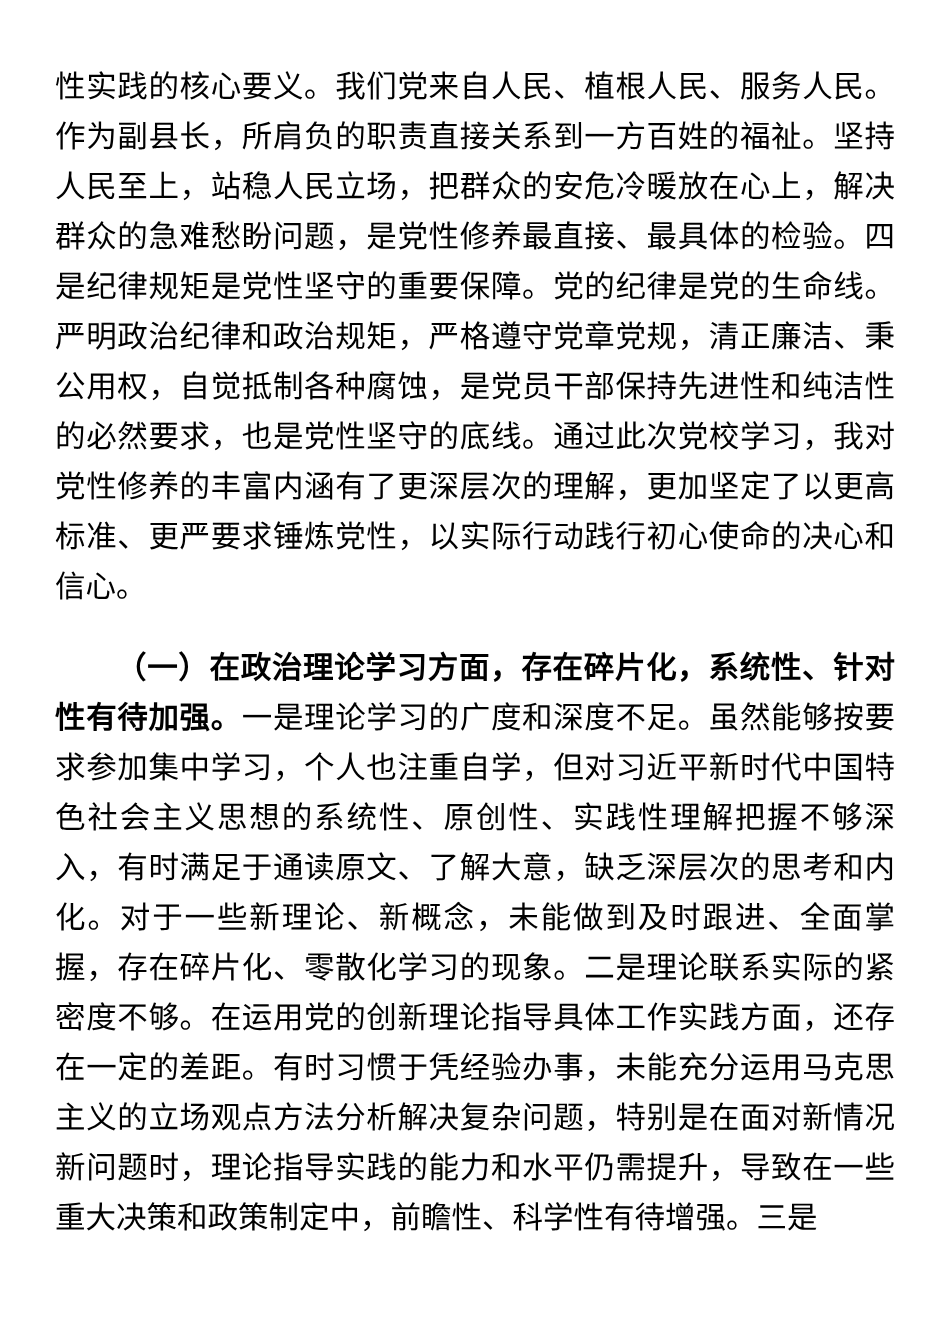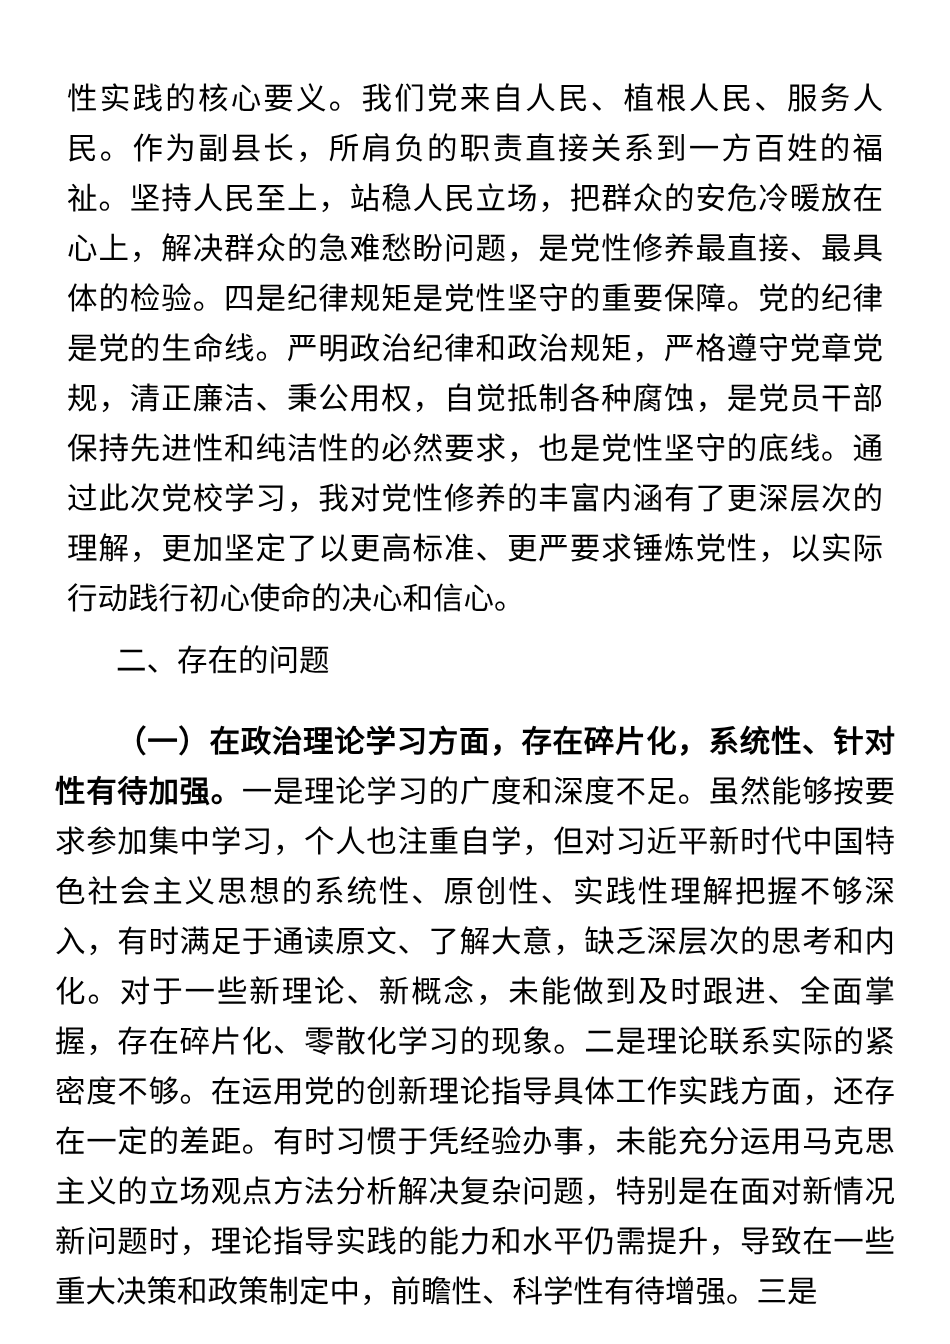--- a/index.html
+++ b/index.html
@@ -25,21 +25,21 @@
     width: 840px;
     font-size: 30.5px;
     line-height: 50px;
     text-align: justify;
     text-justify: inter-ideograph;
     letter-spacing: 0;
     word-break: break-all;
     color: #000000;
   }
   .para {
-    margin: 12px;
+    margin: 0;
     padding: 0;
     text-align: justify;
     text-justify: inter-ideograph;
   }
   
   .para.cont {
     text-indent: 0;
   }
   
   .para.indent {
@@ -59,19 +59,18 @@
   }
 </style>
 </head>
 <body>
 
 <div id="page">
   <div id="doc-body">
 
     <p class="para cont">性实践的核心要义。我们党来自人民、植根人民、服务人民。作为副县长，所肩负的职责直接关系到一方百姓的福祉。坚持人民至上，站稳人民立场，把群众的安危冷暖放在心上，解决群众的急难愁盼问题，是党性修养最直接、最具体的检验。四是纪律规矩是党性坚守的重要保障。党的纪律是党的生命线。严明政治纪律和政治规矩，严格遵守党章党规，清正廉洁、秉公用权，自觉抵制各种腐蚀，是党员干部保持先进性和纯洁性的必然要求，也是党性坚守的底线。通过此次党校学习，我对党性修养的丰富内涵有了更深层次的理解，更加坚定了以更高标准、更严要求锤炼党性，以实际行动践行初心使命的决心和信心。</p>
 
-    <p class="heading-num">二、存在的问题</p>
 
 
     <p class="mixed"><span class="bold-run">（一）在政治理论学习方面，存在碎片化，系统性、针对性有待加强。</span><span>一是理论学习的广度和深度不足。虽然能够按要求参加集中学习，个人也注重自学，但对习近平新时代中国特色社会主义思想的系统性、原创性、实践性理解把握不够深入，有时满足于通读原文、了解大意，缺乏深层次的思考和内化。对于一些新理论、新概念，未能做到及时跟进、全面掌握，存在碎片化、零散化学习的现象。二是理论联系实际的紧密度不够。在运用党的创新理论指导具体工作实践方面，还存在一定的差距。有时习惯于凭经验办事，未能充分运用马克思主义的立场观点方法分析解决复杂问题，特别是在面对新情况新问题时，理论指导实践的能力和水平仍需提升，导致在一些重大决策和政策制定中，前瞻性、科学性有待增强。三是</span></p>
 
   </div>
 </div>
 
 </body></html>

